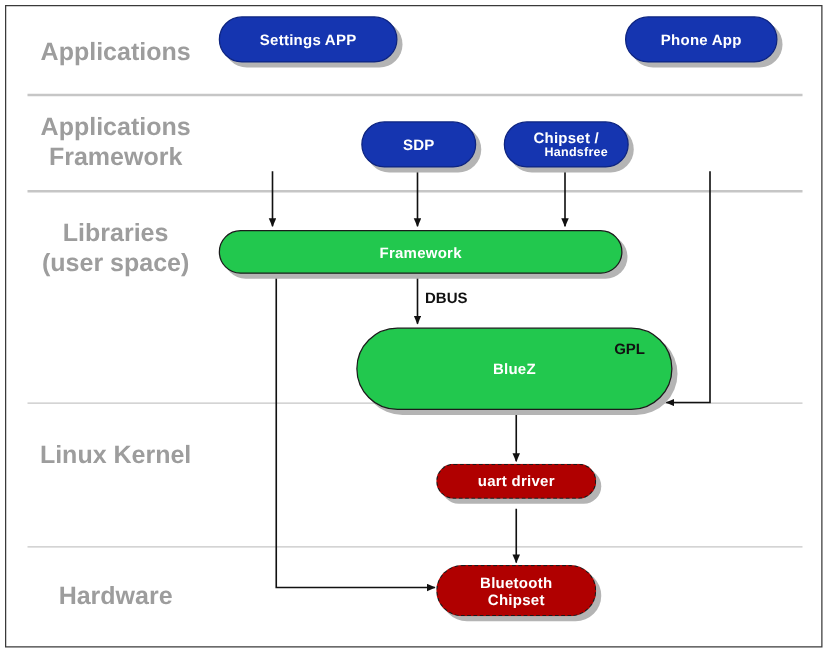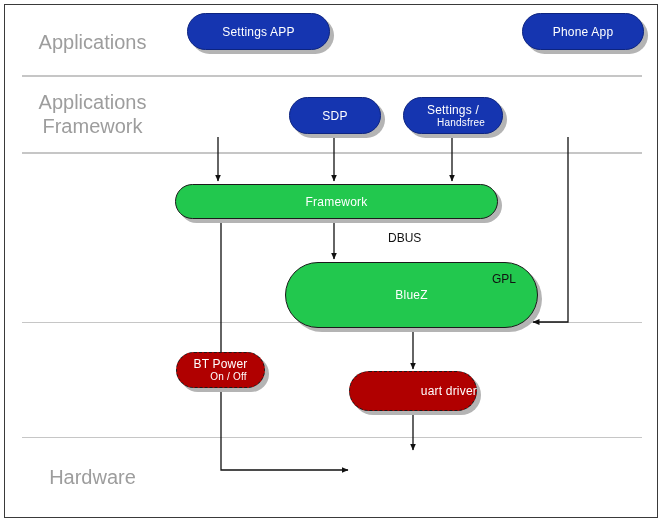--- a/index.html
+++ b/index.html
@@ -9,20 +9,21 @@
   }
   body {
     font-family: "Liberation Sans", sans-serif;
   }
   #diagram-root {
     position: relative;
     width: 663px;
     height: 523px;
     background: #ffffff;
     overflow: hidden;
+    font-weight: bold;
   }
   #frame-border {
     position: absolute;
     left: 4px;
     top: 4px;
     width: 654px;
     height: 514px;
     border: 1px solid #3a3a3a;
     box-sizing: border-box;
   }
@@ -106,41 +107,43 @@
     width: 663px;
     height: 523px;
     z-index: 3;
     pointer-events: none;
   }
   .edge-label {
     position: absolute;
     color: #111111;
     font-size: 12px;
     z-index: 6;
-    margin-left: 48px;
   }
 </style>
 </head>
 <body>
 
 <div id="diagram-root">
 
   <div id="frame-border"></div>
 
   <div class="layer-divider" style="left:22px; top:75px;  width:620px;"></div>
   <div class="layer-divider" style="left:22px; top:152px; width:620px;"></div>
   <div class="layer-divider" style="left:22px; top:322px; width:620px; height:1px;"></div>
   <div class="layer-divider" style="left:22px; top:437px; width:620px; height:1px;"></div>
 
   <div class="layer-label" style="left:10px; top:30px; width:165px;">Applications</div>
 
   <div class="layer-label" style="left:10px; top:90px; width:165px;">Applications
 Framework</div>
 
-
+  <div class="layer-label" style="left:10px; top:175px; width:165px;">Libraries
+(user space)</div>
+
+  <div class="layer-label" style="left:10px; top:352px; width:165px;">Linux Kernel</div>
 
   <div class="layer-label" style="left:10px; top:465px; width:165px;">Hardware</div>
 
   <svg id="connectors" viewBox="0 0 663 523" width="663" height="523">
     <defs>
       <marker id="arrowhead" markerWidth="8" markerHeight="8" refX="6.5" refY="3" orient="auto" markerUnits="userSpaceOnUse">
         <path d="M 0 0 L 7 3 L 0 6 z" fill="#111111"></path>
       </marker>
     </defs>
 
@@ -156,67 +159,67 @@
 
     <path d="M 221 218 L 221 470 L 348 470" stroke="#111111" stroke-width="1.3" fill="none" marker-end="url(#arrowhead)"></path>
 
     <path d="M 413 327 L 413 369" stroke="#111111" stroke-width="1.3" fill="none" marker-end="url(#arrowhead)"></path>
 
     <path d="M 413 407 L 413 450" stroke="#111111" stroke-width="1.3" fill="none" marker-end="url(#arrowhead)"></path>
   </svg>
 
   <div class="edge-label" style="left:340px; top:231px;">DBUS</div>
 
-  <div class="node blue" style="left:187px; top:13px; width:143px; height:37px;">
+  <div class="node blue" style="left:175px; top:13px; width:143px; height:37px;">
     <span class="pill-shadow"></span>
     <span class="pill-body"></span>
     <span class="node-label">Settings APP</span>
   </div>
 
-  <div class="node blue" style="left:522px; top:13px; width:122px; height:37px;">
+  <div class="node blue" style="left:500px; top:13px; width:122px; height:37px;">
     <span class="pill-shadow"></span>
     <span class="pill-body"></span>
     <span class="node-label">Phone App</span>
   </div>
 
 
   <div class="node blue" style="left:289px; top:97px; width:92px; height:37px;">
     <span class="pill-shadow"></span>
     <span class="pill-body"></span>
     <span class="node-label">SDP</span>
   </div>
 
   <div class="node blue" style="left:403px; top:97px; width:100px; height:37px;">
     <span class="pill-shadow"></span>
     <span class="pill-body"></span>
-    <span class="node-label">Settings /</span>
+    <span class="node-label">Chipset /</span>
     <span class="node-label sub">Handsfree</span>
   </div>
 
 
   <div class="node green" style="left:175px; top:184px; width:323px; height:35px;">
     <span class="pill-shadow"></span>
     <span class="pill-body"></span>
     <span class="node-label">Framework</span>
   </div>
 
   <div class="node green" style="left:285px; top:262px; width:253px; height:66px;">
     <span class="pill-shadow"></span>
     <span class="pill-body"></span>
     <span class="corner-tag" style="right:22px; top:10px;margin-left:20px;">GPL</span>
     <span class="node-label">BlueZ</span>
   </div>
 
-  <div class="node red" style="left:176px; top:352px; width:89px; height:36px;">
-    <span class="pill-shadow"></span>
-    <span class="pill-body"></span>
-    <span class="node-label">BT Power</span>
-    <span class="node-label sub">On / Off</span>
-  </div>
-
-  <div class="node red" style="left:349px; top:371px; width:128px; height:40px;align-items:flex-end;">
+
+  <div class="node red" style="left:349px; top:371px; width:128px; height:28px;">
     <span class="pill-shadow"></span>
     <span class="pill-body"></span>
     <span class="node-label">uart driver</span>
   </div>
 
+  <div class="node red" style="left:349px; top:452px; width:128px; height:41px;">
+    <span class="pill-shadow"></span>
+    <span class="pill-body"></span>
+    <span class="node-label">Bluetooth</span>
+    <span class="node-label">Chipset</span>
+  </div>
 
 </div>
 
 </body></html>

